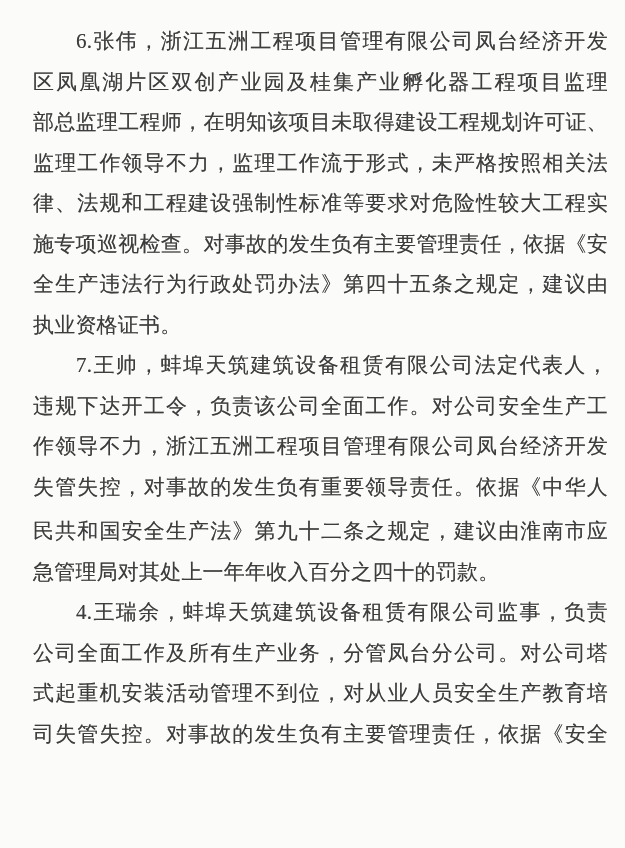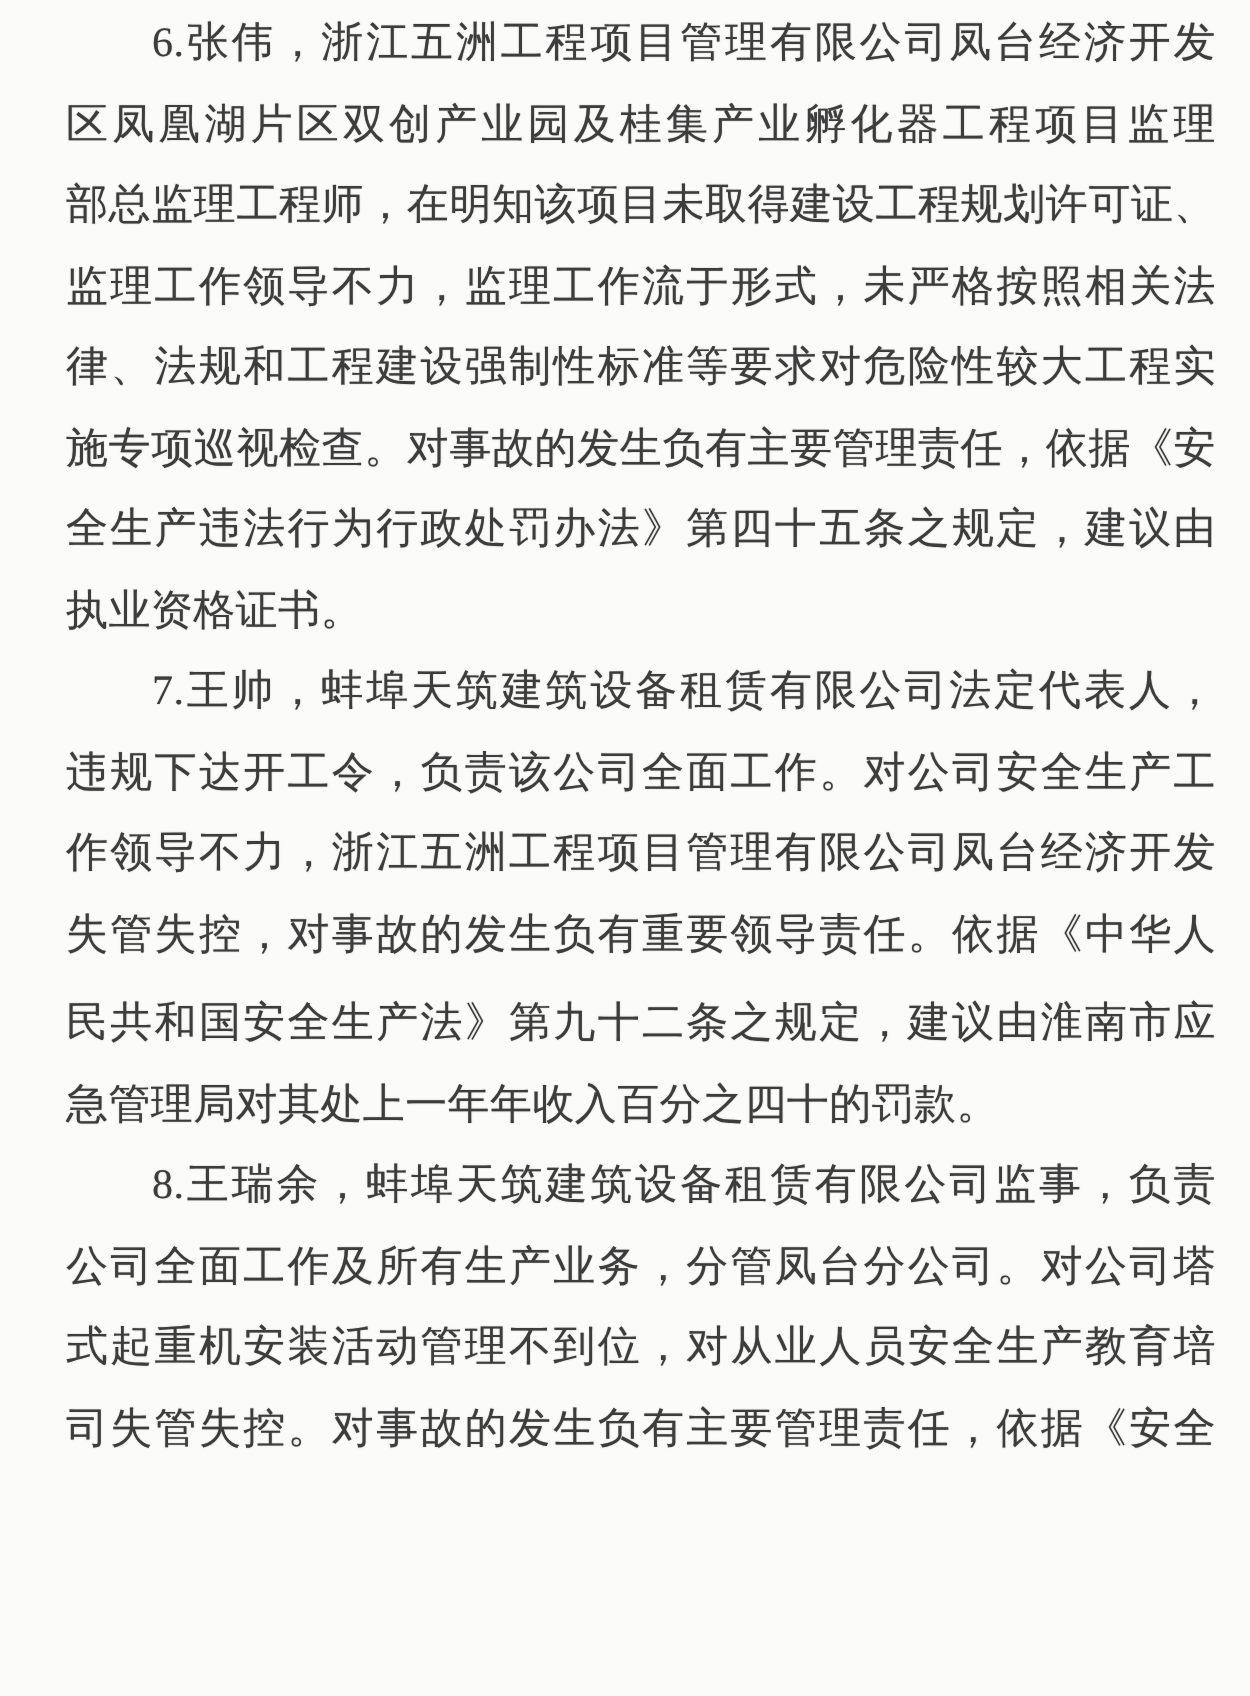--- a/index.html
+++ b/index.html
@@ -12,20 +12,21 @@
     overflow: hidden;
     background: #fbfbfa;
   }
   .page {
     position: relative;
     width: 625px;
     height: 724px;
     box-sizing: border-box;
     padding: 1px 17px 0 33px;
     font-family: "Liberation Serif", "DejaVu Serif", serif;
+    margin-top: 20px;
   }
   .para {
     margin: 0;
     padding: 0;
   }
   .line {
     font-size: 21px;
     height: 40.5px;
     line-height: 40.5px;
     text-align: justify;
@@ -58,18 +59,18 @@
     </div>
     <div class="para">
       <div class="line indent">7.王帅，蚌埠天筑建筑设备租赁有限公司法定代表人，</div>
       <div class="line">违规下达开工令，负责该公司全面工作。对公司安全生产工</div>
       <div class="line">作领导不力，浙江五洲工程项目管理有限公司凤台经济开发</div>
       <div class="line">失管失控，对事故的发生负有重要领导责任。依据《中华人</div>
       <div class="line" style="margin-top: 4px;">民共和国安全生产法》第九十二条之规定，建议由淮南市应</div>
       <div class="line last">急管理局对其处上一年年收入百分之四十的罚款。</div>
     </div>
     <div class="para">
-      <div class="line indent">8.王瑞余，蚌埠天筑建筑设备租赁有限公司监事，负责</div>
+      <div class="line indent">4.王瑞余，蚌埠天筑建筑设备租赁有限公司监事，负责</div>
       <div class="line">公司全面工作及所有生产业务，分管凤台分公司。对公司塔</div>
       <div class="line">式起重机安装活动管理不到位，对从业人员安全生产教育培</div>
       <div class="line">司失管失控。对事故的发生负有主要管理责任，依据《安全</div>
     </div>
   </div>
 
 </body></html>

